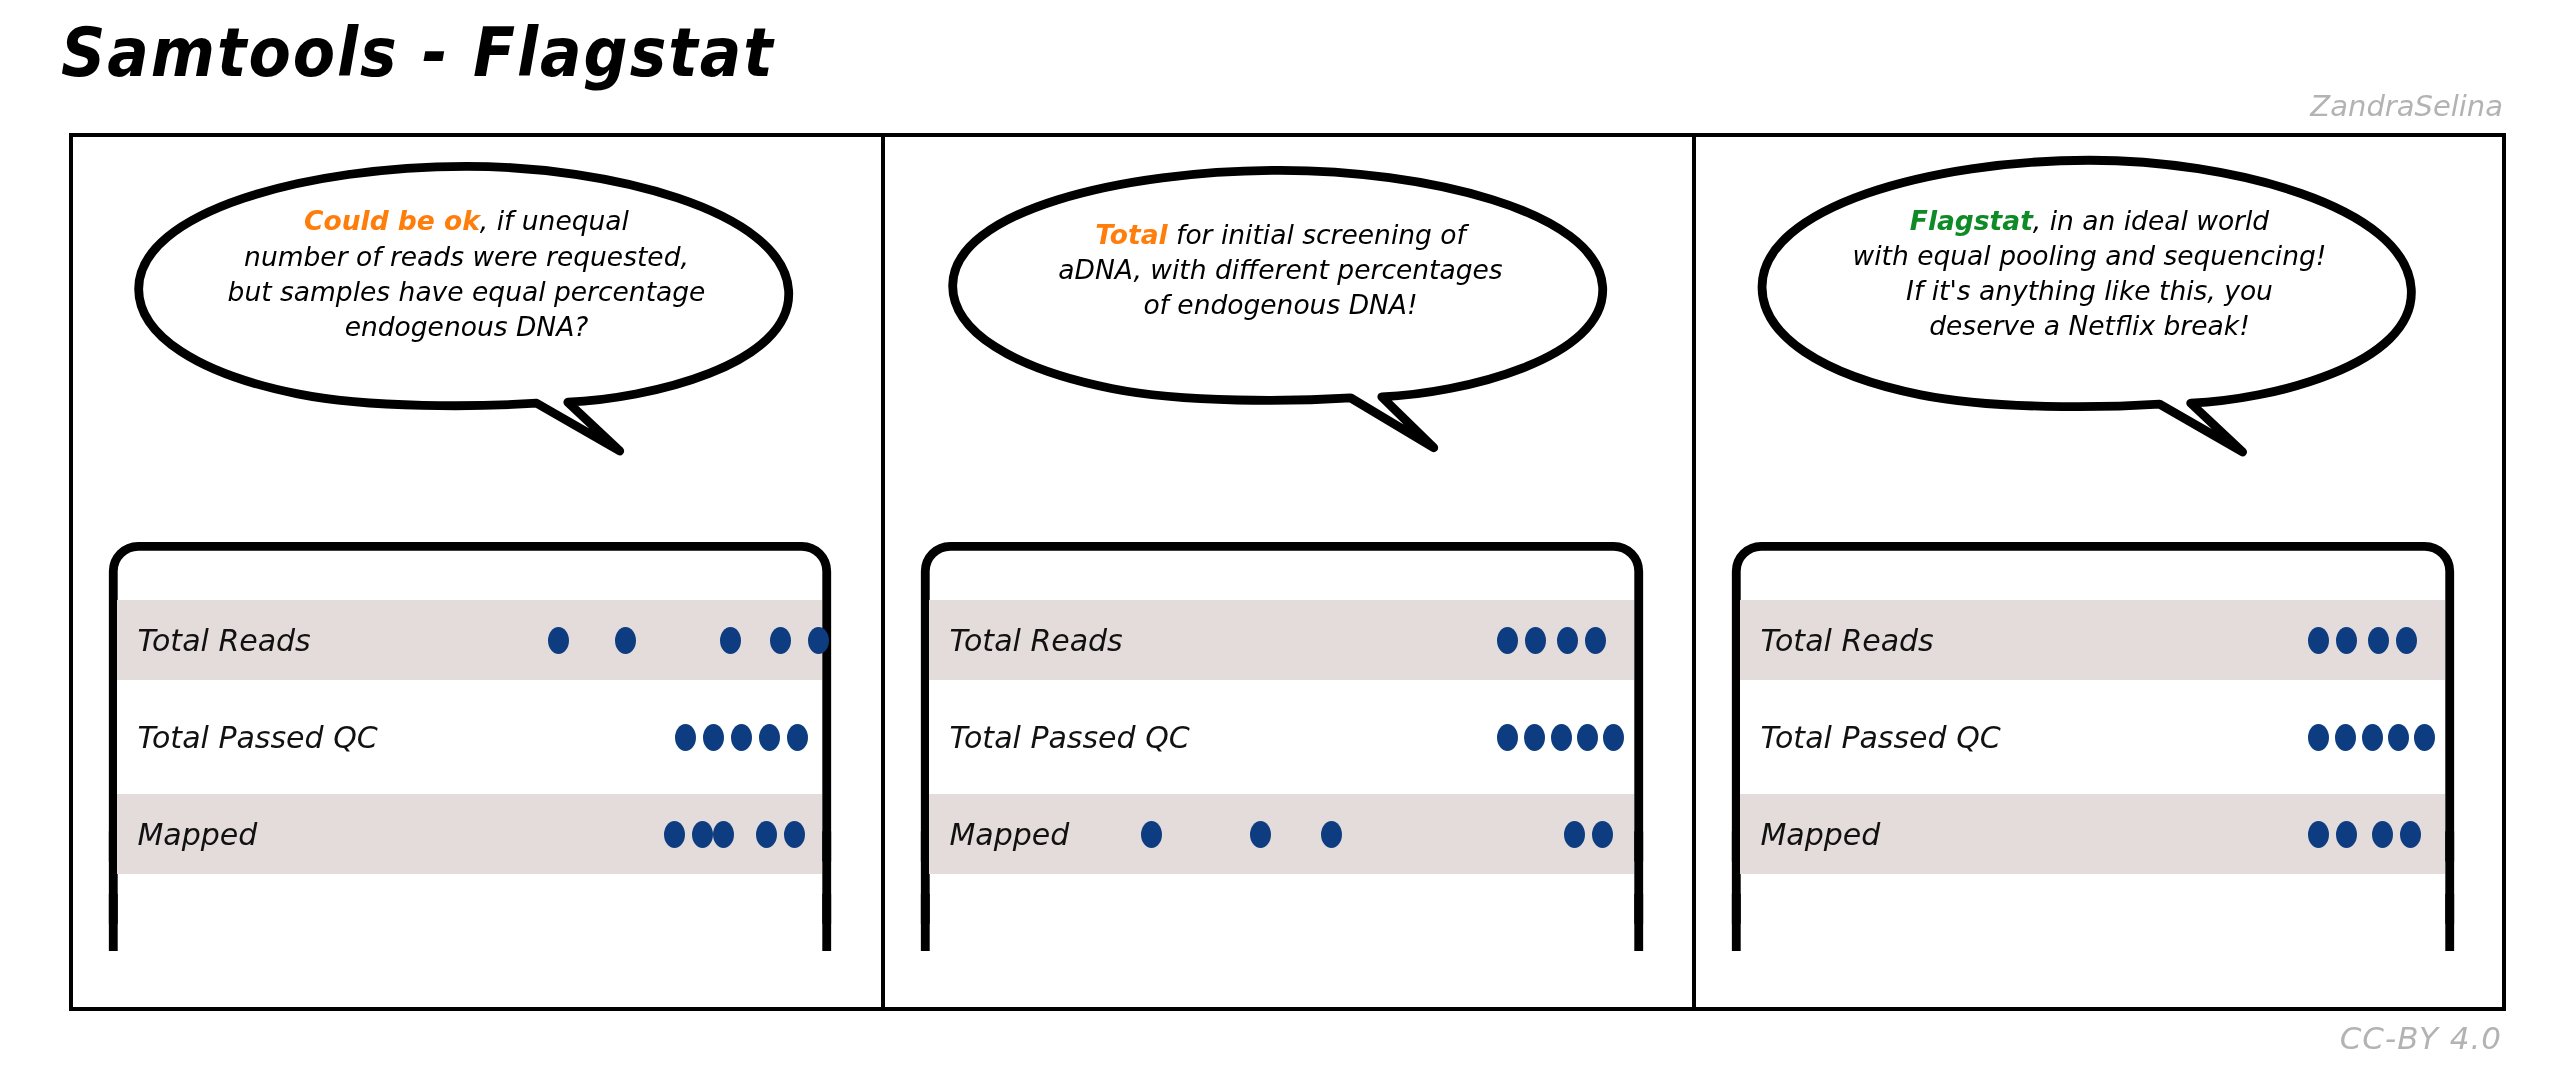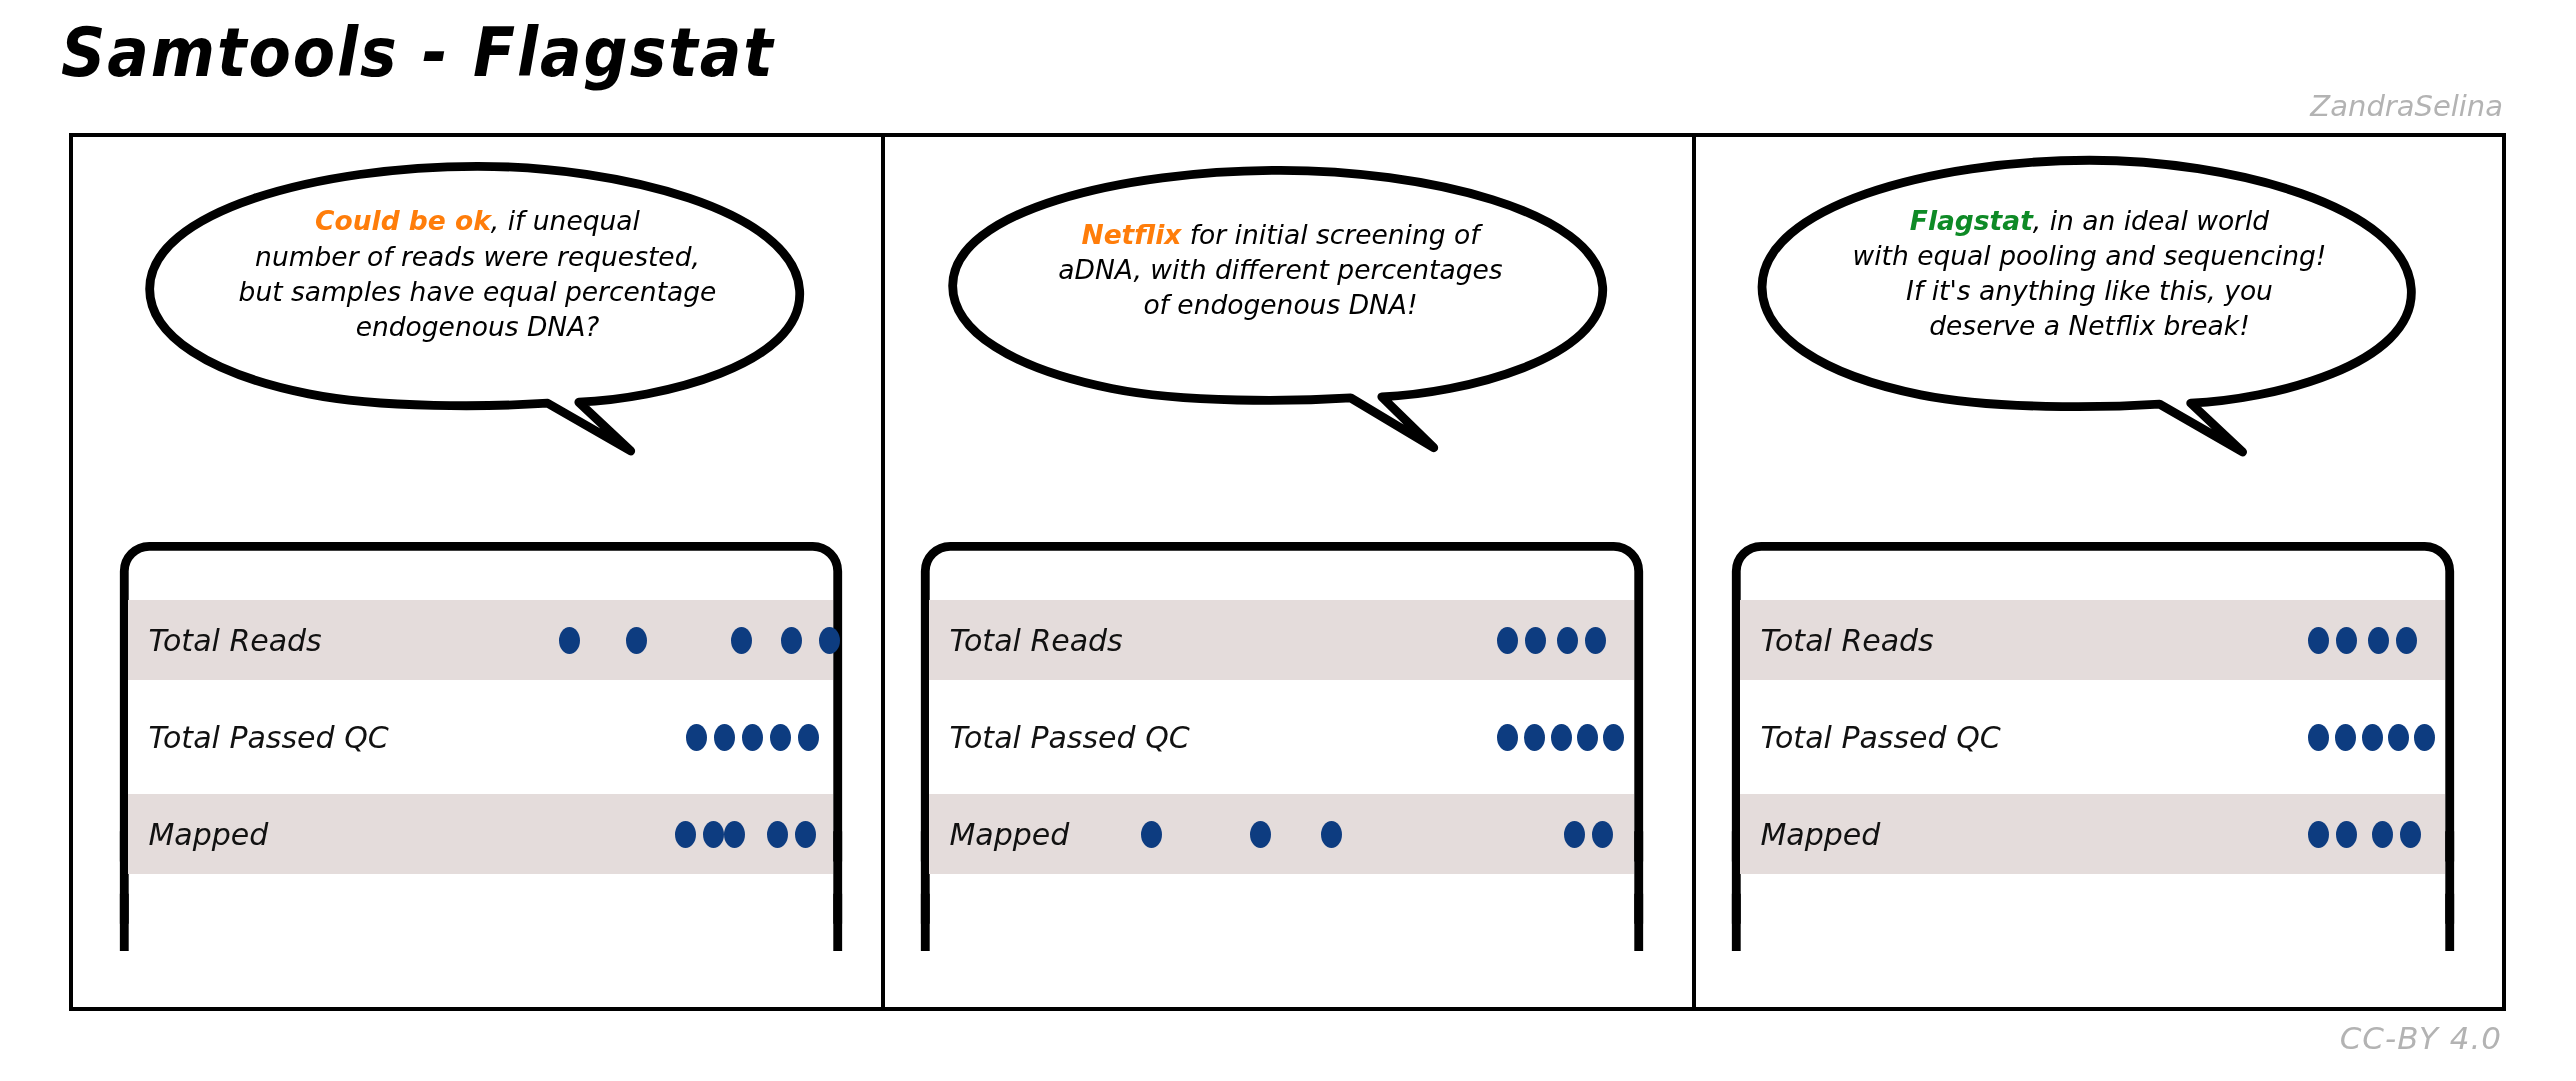--- a/index.html
+++ b/index.html
@@ -97,21 +97,21 @@
 
 <div id="comic-title">Samtools - Flagstat</div>
 <div id="author-credit">ZandraSelina</div>
 <div id="license-credit">CC-BY 4.0</div>
 
 <div id="comic-frame">
 
   <div class="panel-divider" style="left:808px;"></div>
   <div class="panel-divider" style="left:1619px;"></div>
 
-  <div class="panel" style="left:11px;width:808px;">
+  <div class="panel" style="left:0;width:808px;">
 
     <div class="bubble-wrap" style="left:48px;top:22.4px;width:691px;height:265px;">
       <svg class="bubble-svg" width="691" height="291" viewBox="0 0 1330 560" aria-hidden="true">
         <path d="M665 14 C935 14 1275 98 1285 253 C1294 398 1010 462 860 468
                  L960 562 L800 470
                  C690 477 480 480 340 452 C150 414 34 340 34 250 C34 100 360 14 665 14 Z" fill="#ffffff" stroke="#000000" stroke-width="17" stroke-linejoin="round"></path>
       </svg>
       <div class="bubble-text" style="top:44px;padding:0 56px;box-sizing:border-box;">
         <span class="hl-orange">Could be ok</span><span>, if unequal<br>number of reads were requested,<br>but samples have equal percentage<br>endogenous DNA?</span>
       </div>
@@ -162,21 +162,21 @@
 
   <div class="panel" style="left:812px;width:807px;">
 
     <div class="bubble-wrap" style="left:50px;top:26px;width:691px;height:260px;">
       <svg class="bubble-svg" width="691" height="291" viewBox="0 0 1330 560" aria-hidden="true">
         <path d="M665 14 C935 14 1275 90 1285 238 C1294 378 1010 444 860 450
                  L960 548 L800 452
                  C690 459 480 462 340 434 C150 396 34 324 34 236 C34 92 360 14 665 14 Z" fill="#ffffff" stroke="#000000" stroke-width="17" stroke-linejoin="round"></path>
       </svg>
       <div class="bubble-text" style="top:54px;padding:0 67px;box-sizing:border-box;">
-        <span class="hl-orange">Netflix</span><span> for initial screening of<br>aDNA, with different percentages<br>of endogenous DNA!</span>
+        <span class="hl-orange">Total</span><span> for initial screening of<br>aDNA, with different percentages<br>of endogenous DNA!</span>
       </div>
     </div>
 
     <div class="stat-card" style="left:33px;top:403px;width:728px;height:411px;">
       <svg class="card-svg" width="728" height="411" viewBox="0 0 1400 790" aria-hidden="true">
         <path d="M14 790 L14 300 L14 60 A48 48 0 0 1 62 12 L1338 12 A48 48 0 0 1 1386 60 L1386 790" fill="none" stroke="#000000" stroke-width="17" stroke-linecap="butt"></path>
         <line x1="14" y1="560" x2="14" y2="790" stroke="#000000" stroke-width="17" stroke-dasharray="58 62" stroke-linecap="butt"></line>
         <line x1="1386" y1="560" x2="1386" y2="790" stroke="#000000" stroke-width="17" stroke-dasharray="58 62" stroke-linecap="butt"></line>
       </svg>
       <div class="rows" style="left:11.4px;top:12px;width:705px;">

